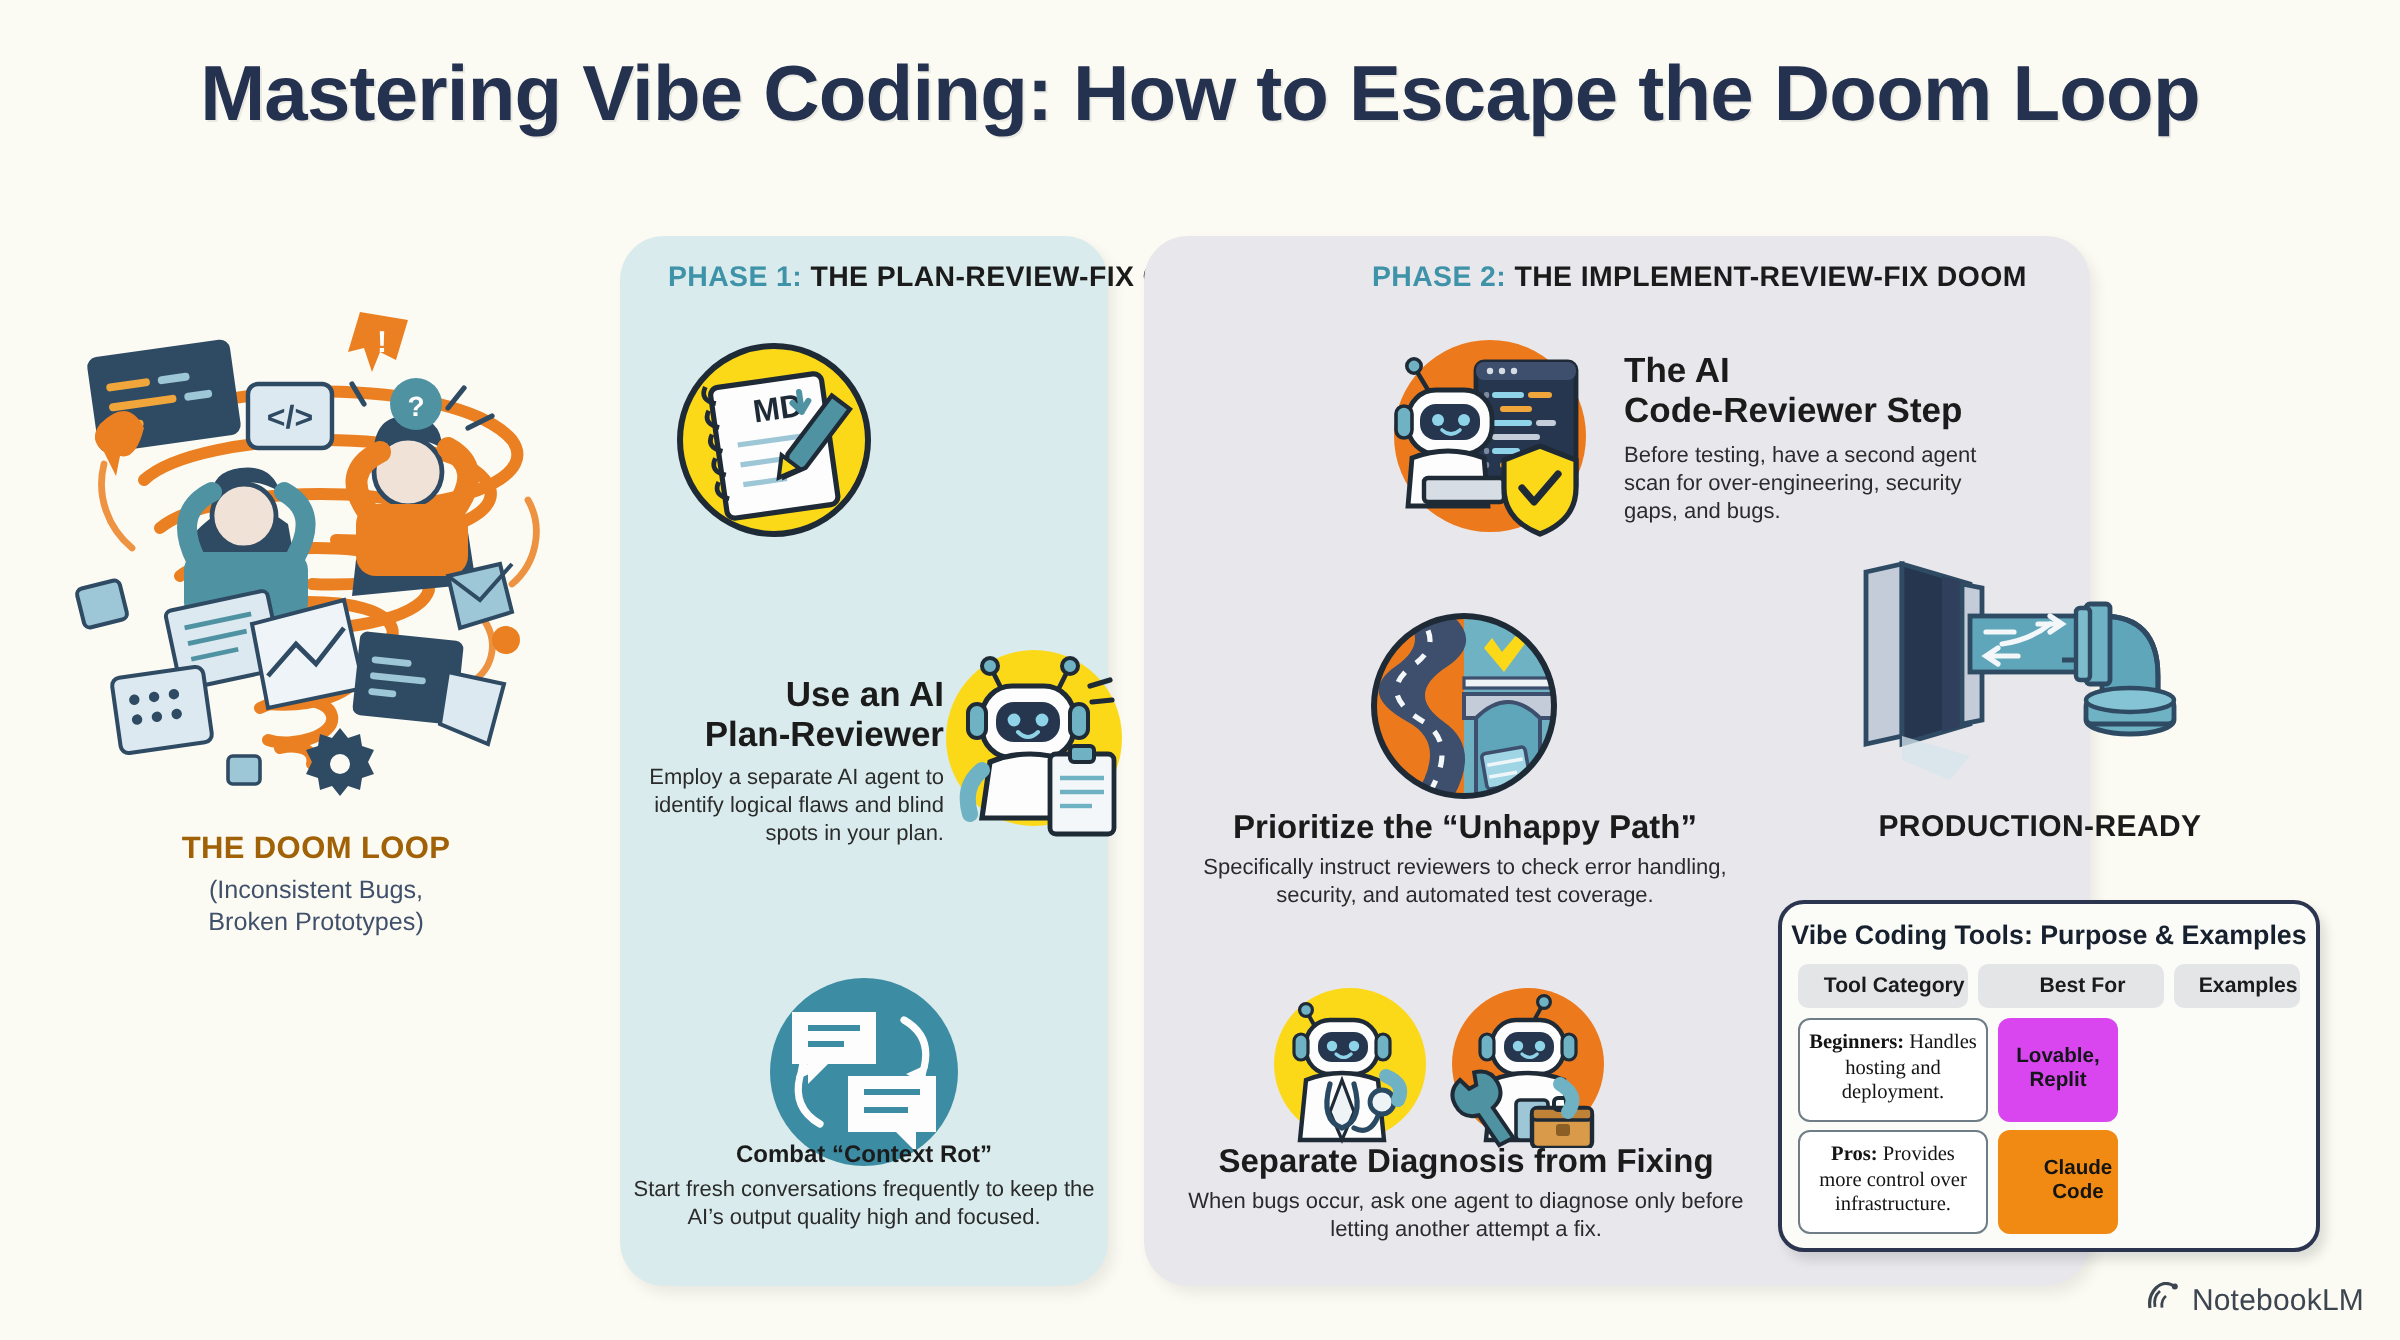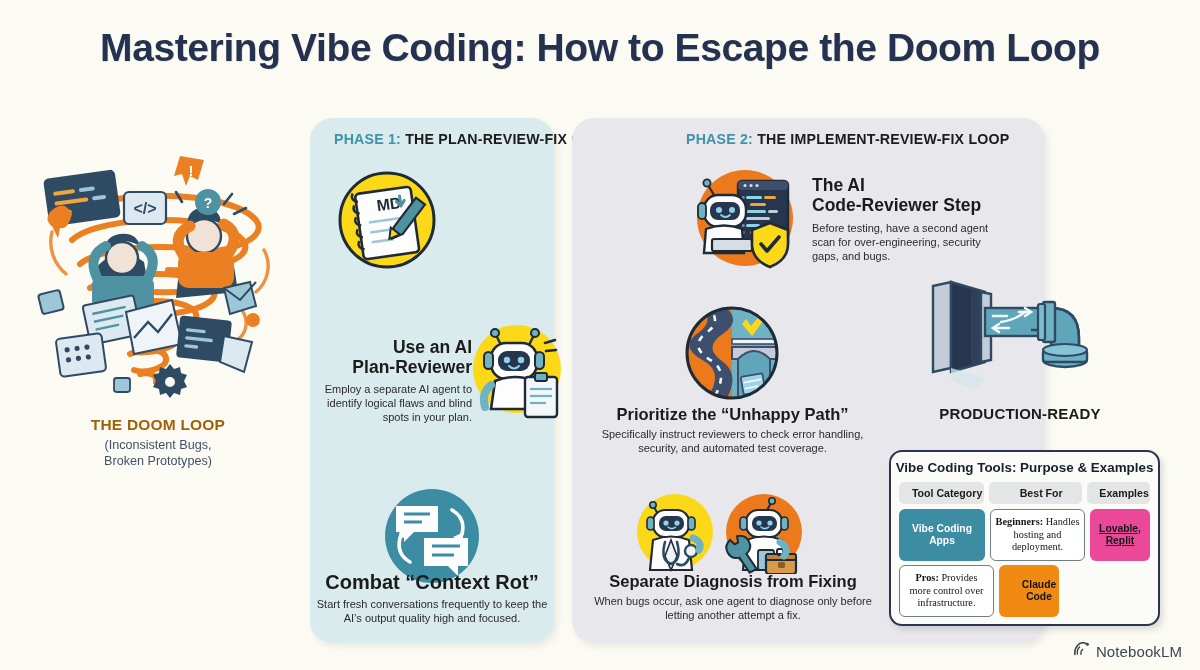--- a/index.html
+++ b/index.html
@@ -59,21 +59,21 @@
   .trow{position:absolute;display:flex;gap:5px;left:8px;width:251px;}
   .th{background:#e4e5e7;border-radius:5px;display:flex;align-items:center;justify-content:center;
       font-size:10.6px;font-weight:bold;color:#1b1b1b;height:22px;padding-left:11px;}
   .tc{border-radius:6px;display:flex;align-items:center;justify-content:center;text-align:center;
       font-size:10.3px;line-height:1.2;padding:3px 4px;box-sizing:border-box;}
   .col1{width:86px;} .col2{width:95px;} .col3{width:60px;}
   .cell-cat1{background:#3c8ca3;color:#ffffff;font-weight:bold;}
   .cell-cat2{background:#2c3550;color:#ffffff;font-weight:bold;}
   .cell-mid{background:#ffffff;border:1.4px solid #6f7d86;color:#141414;font-family:Liberation Serif, serif;}
   .cell-mid b{font-weight:bold;}
-  .cell-ex1{background:#ec4899;color:#14161a;font-weight:bold;text-decoration:underline;}
+  .cell-ex1{background:#d946ef;color:#14161a;font-weight:bold;}
   .cell-ex2{background:#f08a12;color:#141414;font-weight:bold;padding-left:24px;}
 
   
   #brand{position:absolute;right:18px;bottom:10px;display:flex;align-items:center;gap:6px;
     font-size:15px;color:#3d4550;}
   #brand .bn{font-weight:500;letter-spacing:.1px;}
 </style>
 </head>
 <body>
 
@@ -271,28 +271,28 @@
         </g>
       <g fill="none" stroke="#fdfdfd" stroke-width="3.6" stroke-linecap="round">
         <path d="M72 26 q14 8 10 24"></path>
           <path d="M30 78 q-14 -8 -10 -24"></path>
       </g>
       <path d="M84 48 l-2 10 -9 -5z" fill="#fdfdfd"></path>
       <path d="M18 56 l2 -10 9 5z" fill="#fdfdfd"></path>
     </svg>
   </div>
   <div class="item" style="left:316px;top:571px;width:232px;text-align:center;">
-    <div class="h" style="font-size:20px;">Combat “Context Rot”</div>
+    <div class="h" style="font-size:12px;">Combat “Context Rot”</div>
     <div class="b b-12" style="margin-top:5px;">Start fresh conversations frequently to keep the AI’s output quality high and focused.</div>
   </div>
 
   <div id="phase2-panel" class="panel"></div>
   <div id="phase2-head" class="phase-head">
     <span class="ph">PHASE 2:</span>
-    <span class="rest">THE IMPLEMENT-REVIEW-FIX LOOP</span>
+    <span class="rest">THE IMPLEMENT-REVIEW-FIX DOOM</span>
   </div>
 
   <div class="item" style="left:690px;top:163px;width:110px;height:110px;">
     <svg width="110" height="110" viewBox="0 0 110 110">
       <circle cx="55" cy="55" r="48" fill="#ec7a1c"></circle>
       <rect x="48" y="18" width="50" height="66" rx="4" fill="#27364f" stroke="#1f2a37" stroke-width="2.4"></rect>
       <rect x="48" y="18" width="50" height="9" rx="4" fill="#3d4f6d"></rect>
       <g fill="#d7dde5">
           <circle cx="55" cy="22.5" r="1.6"></circle>
           <circle cx="61" cy="22.5" r="1.6"></circle>
@@ -462,21 +462,20 @@
   </div>
 
   <div id="tools-card">
     <div id="tools-title">Vibe Coding Tools: Purpose &amp; Examples</div>
     <div class="trow" style="top:30px;">
       <div class="th col1">Tool Category</div>
       <div class="th col2">Best For</div>
       <div class="th col3">Examples</div>
     </div>
     <div class="trow" style="top:57px;height:52px;">
-      <div class="tc col1 cell-cat1" style="height:52px;">Vibe Coding Apps</div>
       <div class="tc col2 cell-mid" style="height:52px;">
         <span><b>Beginners:</b>
         <span>Handles hosting and deployment.</span></span>
       </div>
       <div class="tc col3 cell-ex1" style="height:52px;">Lovable, Replit</div>
     </div>
     <div class="trow" style="top:113px;height:52px;">
       <div class="tc col2 cell-mid" style="height:52px;">
         <span><b>Pros:</b>
         <span>Provides more control over infrastructure.</span></span>

